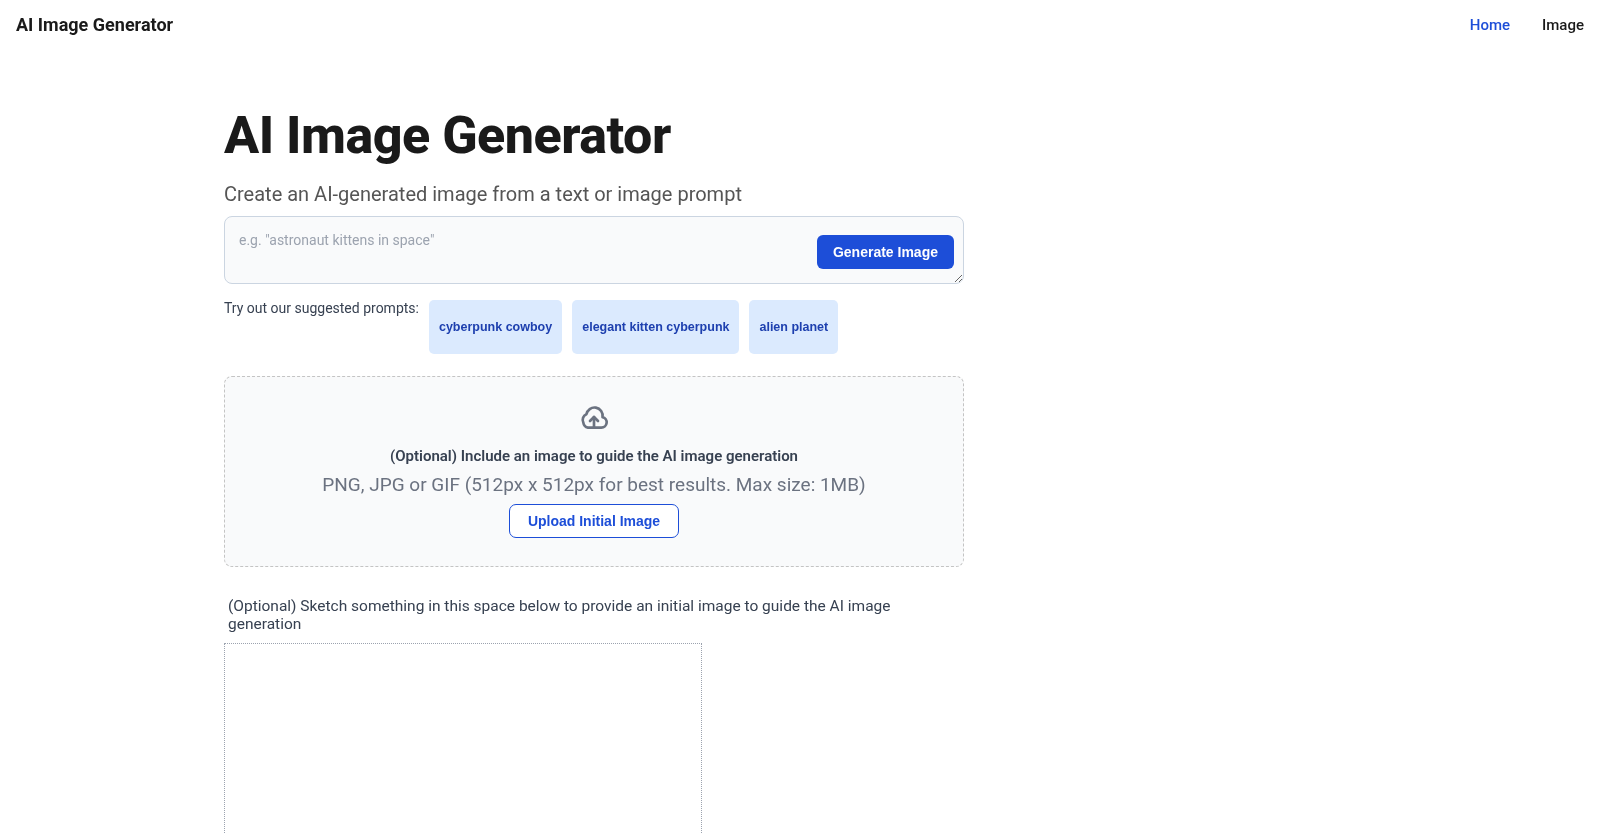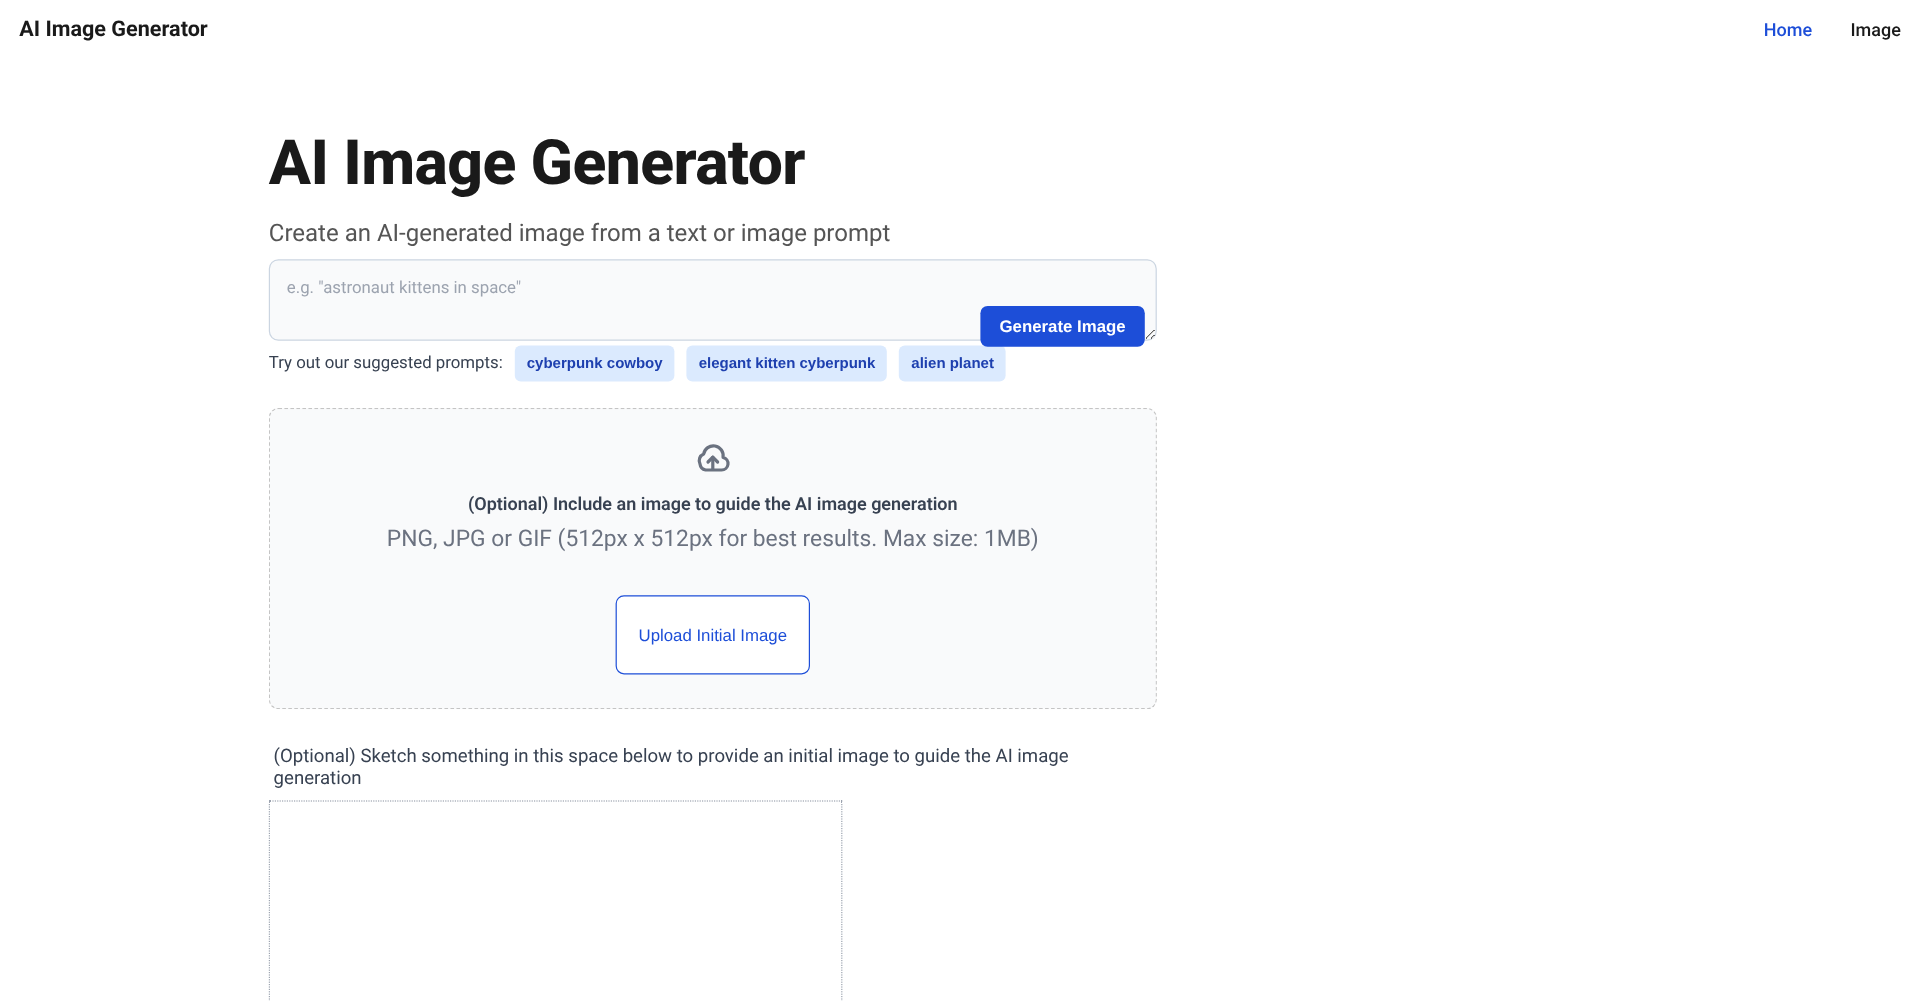--- a/index.html
+++ b/index.html
@@ -83,38 +83,38 @@
       top: 50%;
       transform: translateY(-50%);
       background: #1d4ed8;
       color: #fff;
       border: none;
       border-radius: 6px;
       padding: 9px 16px;
       font-size: 14px;
       font-weight: 600;
       cursor: pointer;
-      margin-top: 20px;
     }
     .suggested-row {
       display: flex;
-      align-items: center;
+      align-items: flex-start;
       gap: 10px;
+      margin-top: 12px;
       flex-wrap: wrap;
     }
     .suggested-label {
       font-size: 14px;
       color: #374151;
     }
     .chip {
       background: #dbeafe;
       color: #1e40af;
       font-size: 12.5px;
       font-weight: 600;
-      padding: 8px 10px;
+      padding: 20px 10px;
       border-radius: 5px;
       cursor: pointer;
       border: none;
     }
     .upload-zone {
       margin-top: 22px;
       border: 1.5px dashed #c4c4c4;
       border-radius: 8px;
       background: #f9fafb;
       padding: 24px 20px 28px;
@@ -129,28 +129,28 @@
       font-size: 15px;
       font-weight: 600;
       color: #374151;
     }
     .upload-hint {
       font-size: 19px;
       color: #6b7280;
       margin-top: 8px;
     }
     .upload-btn {
-      margin-top: 36px;
+      margin-top: 8px;
       background: #fff;
       color: #1d4ed8;
       border: 1px solid #1d4ed8;
       border-radius: 7px;
-      padding: 24px 18px;
-      font-size: 14px;
-      font-weight: 400;
+      padding: 8px 18px;
+      font-size: 14px;
+      font-weight: 700;
       cursor: pointer;
     }
     .sketch-label {
       font-size: 15.5px;
       color: #374151;
       margin-top: 30px;
       margin-left: 4px;
     }
     .sketch-canvas {
       margin-top: 10px;

